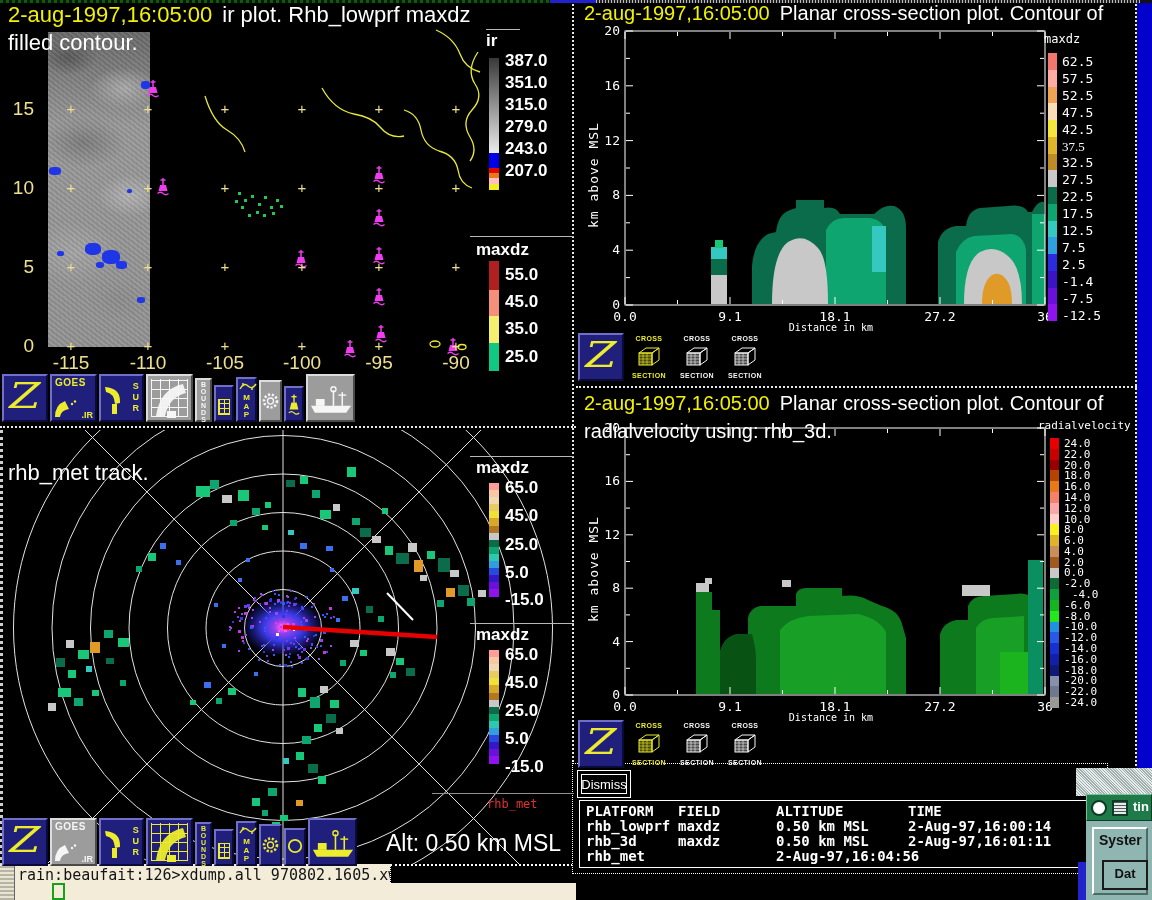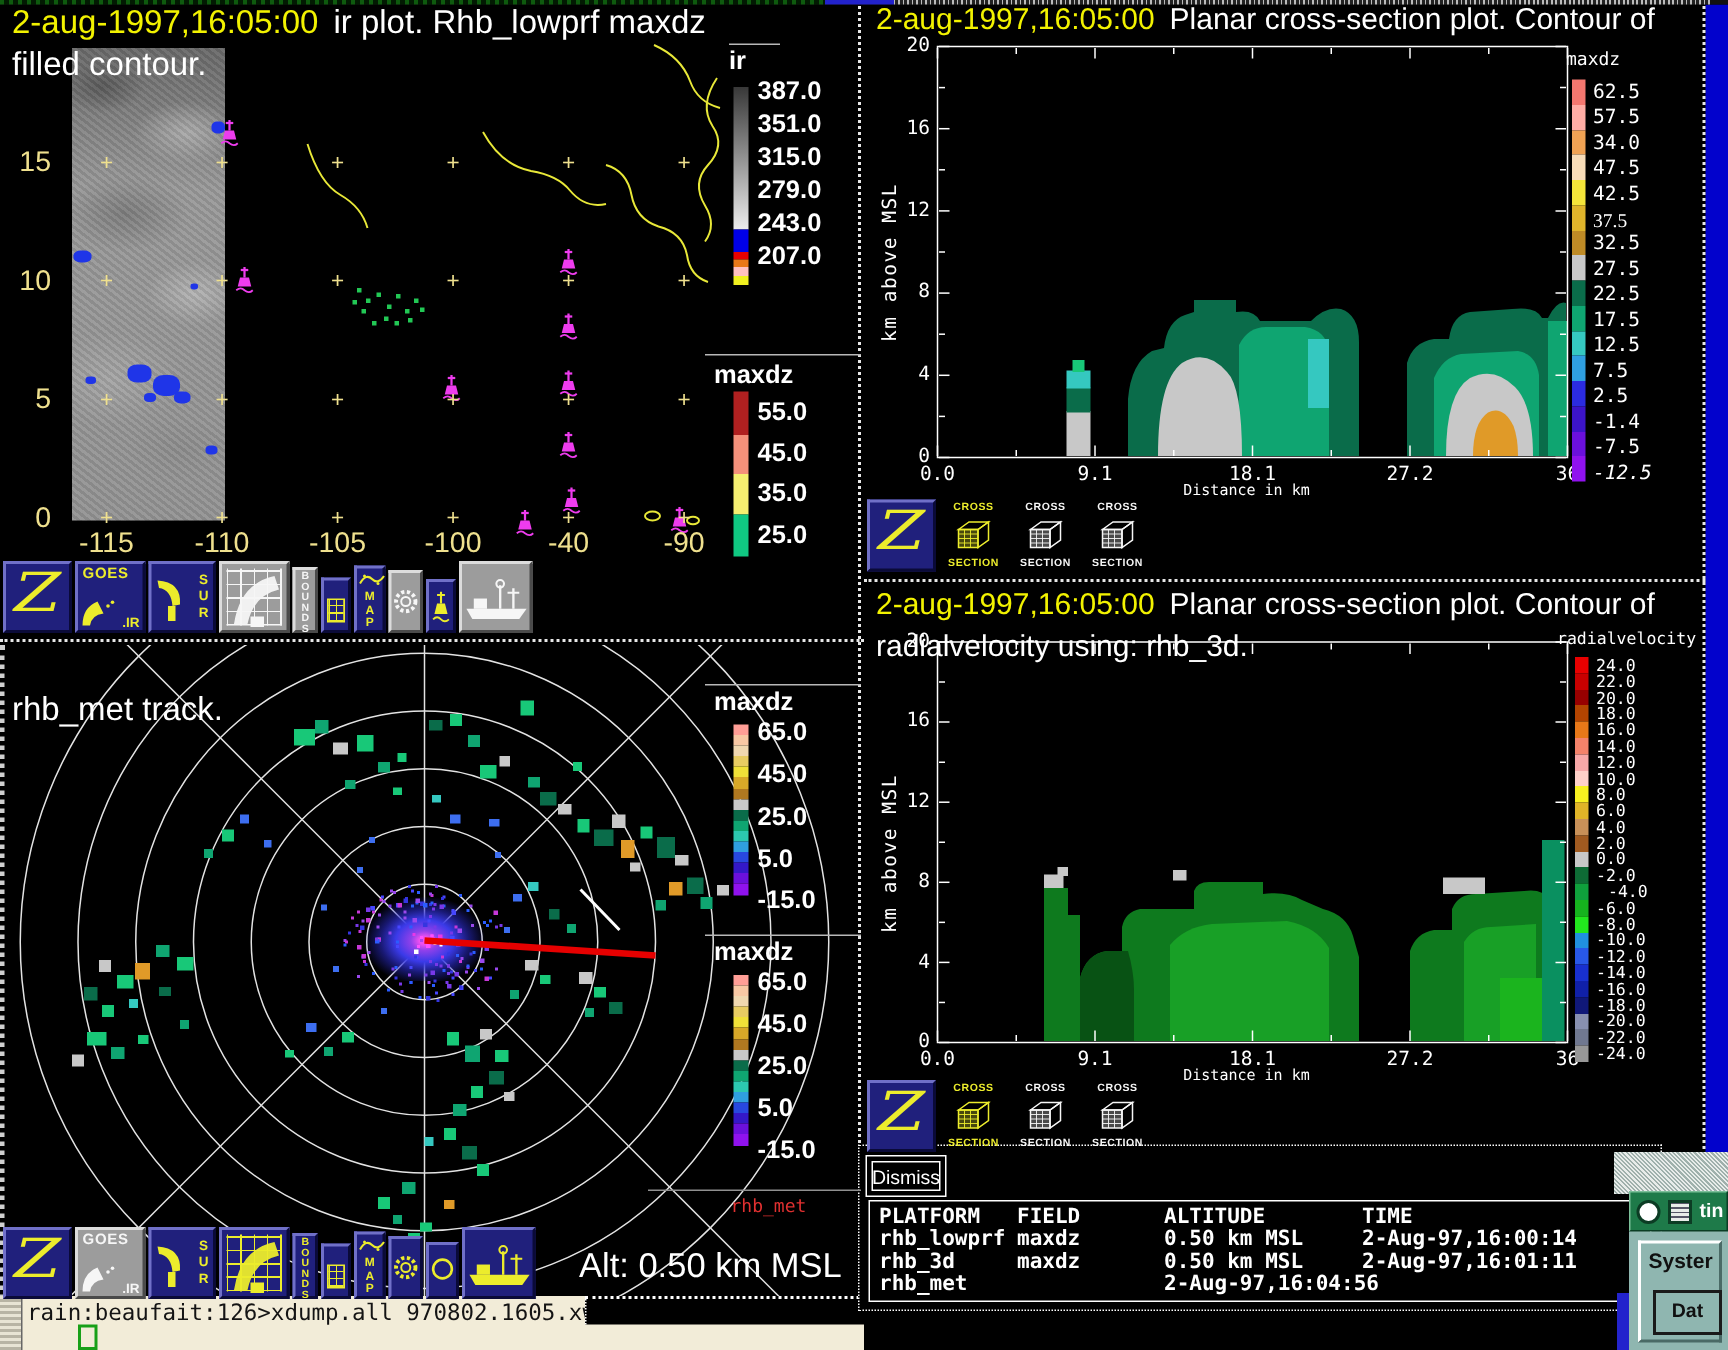--- a/index.html
+++ b/index.html
@@ -179,21 +179,21 @@
         <div class="plusmark" style="position: absolute; left: 64px; top: 337px;">+</div>
         <div class="plusmark" style="position: absolute; left: 141px; top: 337px;">+</div>
         <div class="plusmark" style="position: absolute; left: 218px; top: 337px;">+</div>
         <div class="plusmark" style="position: absolute; left: 295px; top: 337px;">+</div>
         <div class="plusmark" style="position: absolute; left: 372px; top: 337px;">+</div>
         <div class="plusmark" style="position: absolute; left: 449px; top: 337px;">+</div>
         <div class="ticklab-y" style="position: absolute; left: 47px; top: 352px; width: 48px; text-align: center;">-115</div>
         <div class="ticklab-y" style="position: absolute; left: 124px; top: 352px; width: 48px; text-align: center;">-110</div>
         <div class="ticklab-y" style="position: absolute; left: 201px; top: 352px; width: 48px; text-align: center;">-105</div>
         <div class="ticklab-y" style="position: absolute; left: 278px; top: 352px; width: 48px; text-align: center;">-100</div>
-        <div class="ticklab-y" style="position: absolute; left: 355px; top: 352px; width: 48px; text-align: center;">-40</div>
+        <div class="ticklab-y" style="position: absolute; left: 355px; top: 352px; width: 48px; text-align: center;">-95</div>
         <div class="ticklab-y" style="position: absolute; left: 432px; top: 352px; width: 48px; text-align: center;">-90</div>
         <div class="ticklab-y" style="position: absolute; left: 4px; top: 98px; width: 30px; text-align: right;">15</div>
         <div class="ticklab-y" style="position: absolute; left: 4px; top: 177px; width: 30px; text-align: right;">10</div>
         <div class="ticklab-y" style="position: absolute; left: 4px; top: 256px; width: 30px; text-align: right;">5</div>
         <div class="ticklab-y" style="position: absolute; left: 4px; top: 335px; width: 30px; text-align: right;">0</div>
         <div style="position: absolute; left: 238px; top: 192px; width: 3px; height: 3px; background: rgb(34, 200, 85);"></div>
         <div style="position: absolute; left: 244px; top: 199px; width: 3px; height: 3px; background: rgb(34, 200, 85);"></div>
         <div style="position: absolute; left: 251px; top: 195px; width: 3px; height: 3px; background: rgb(34, 200, 85);"></div>
         <div style="position: absolute; left: 258px; top: 203px; width: 3px; height: 3px; background: rgb(34, 200, 85);"></div>
         <div style="position: absolute; left: 264px; top: 196px; width: 3px; height: 3px; background: rgb(34, 200, 85);"></div>
@@ -425,34 +425,34 @@
         <div class="cbseg" style="height: 16.75px; background: rgb(15, 165, 113);"></div>
         <div class="cbseg" style="height: 16.75px; background: rgb(53, 200, 192);"></div>
         <div class="cbseg" style="height: 16.75px; background: rgb(47, 159, 224);"></div>
         <div class="cbseg" style="height: 16.75px; background: rgb(43, 43, 224);"></div>
         <div class="cbseg" style="height: 16.75px; background: rgb(60, 20, 200);"></div>
         <div class="cbseg" style="height: 16.75px; background: rgb(107, 16, 220);"></div>
         <div class="cbseg" style="height: 16.75px; background: rgb(144, 18, 238);"></div>
       </div>
       <div class="cblabel small" style="position: absolute; left: 486px; top: 54px;">62.5</div>
       <div class="cblabel small" style="position: absolute; left: 486px; top: 71px;">57.5</div>
-      <div class="cblabel small" style="position: absolute; left: 486px; top: 88px;">34.0</div>
+      <div class="cblabel small" style="position: absolute; left: 486px; top: 88px;">52.5</div>
       <div class="cblabel small" style="position: absolute; left: 486px; top: 105px;">47.5</div>
       <div class="cblabel small" style="position: absolute; left: 486px; top: 122px;">42.5</div>
       <div class="cblabel small" style="position: absolute; left: 486px; top: 139px; font-family: Liberation Serif, serif;">37.5</div>
       <div class="cblabel small" style="position: absolute; left: 486px; top: 155px;">32.5</div>
       <div class="cblabel small" style="position: absolute; left: 486px; top: 172px;">27.5</div>
       <div class="cblabel small" style="position: absolute; left: 486px; top: 189px;">22.5</div>
       <div class="cblabel small" style="position: absolute; left: 486px; top: 206px;">17.5</div>
       <div class="cblabel small" style="position: absolute; left: 486px; top: 223px;">12.5</div>
       <div class="cblabel small" style="position: absolute; left: 486px; top: 240px;">7.5</div>
       <div class="cblabel small" style="position: absolute; left: 486px; top: 257px;">2.5</div>
       <div class="cblabel small" style="position: absolute; left: 486px; top: 274px;">-1.4</div>
       <div class="cblabel small" style="position: absolute; left: 486px; top: 291px;">-7.5</div>
-      <div class="cblabel small" style="position: absolute; left: 486px; top: 308px; font-style: italic;">-12.5</div>
+      <div class="cblabel small" style="position: absolute; left: 486px; top: 308px;">-12.5</div>
       <div class="axnum yr" style="position: absolute; left: 2px; top: 23px; width: 42px;">20</div>
       <div class="axnum yr" style="position: absolute; left: 2px; top: 78px; width: 42px;">16</div>
       <div class="axnum yr" style="position: absolute; left: 2px; top: 133px; width: 42px;">12</div>
       <div class="axnum yr" style="position: absolute; left: 2px; top: 187px; width: 42px;">8</div>
       <div class="axnum yr" style="position: absolute; left: 2px; top: 242px; width: 42px;">4</div>
       <div class="axnum yr" style="position: absolute; left: 2px; top: 297px; width: 42px;">0</div>
       <div class="axnum" style="position: absolute; left: 27px; top: 309px; width: 44px;">0.0</div>
       <div class="axnum" style="position: absolute; left: 132px; top: 309px; width: 44px;">9.1</div>
       <div class="axnum" style="position: absolute; left: 237px; top: 309px; width: 44px;">18.1</div>
       <div class="axnum" style="position: absolute; left: 342px; top: 309px; width: 44px;">27.2</div>

